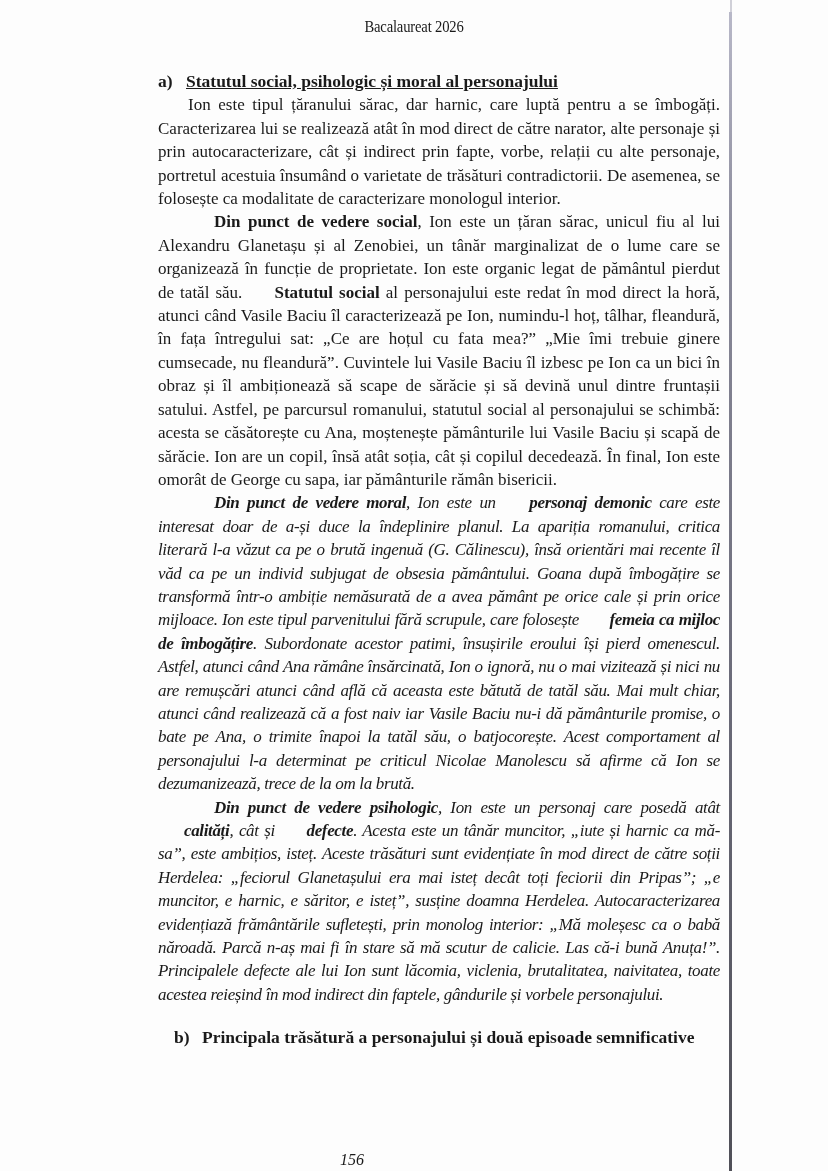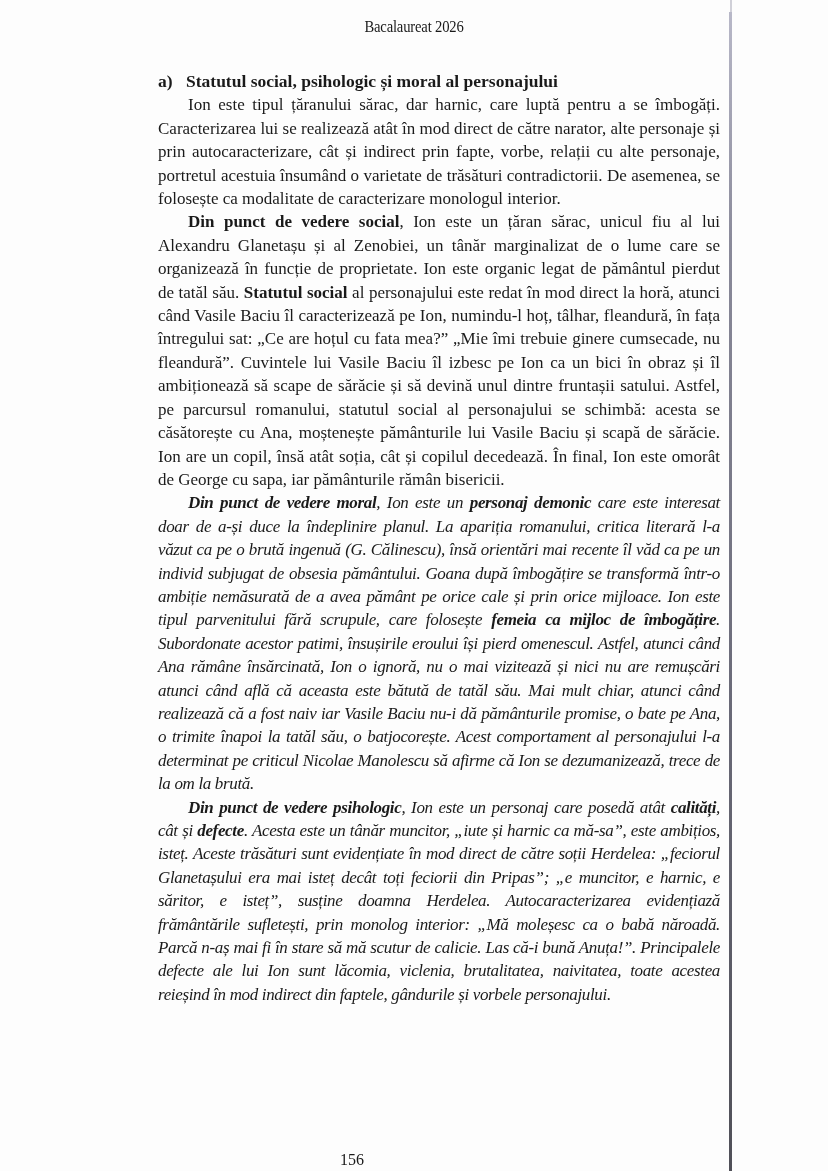--- a/index.html
+++ b/index.html
@@ -20,27 +20,27 @@
     position:absolute; left:0; width:828px; top:17px; text-align:center;
     font-size:17px; letter-spacing:-0.2px; transform:scaleX(0.86);
   }
   .content {
     position:absolute; left:158px; top:70px; width:562px;
     font-size:17px; line-height:23.4px;
   }
   .content p { margin:0; text-align:justify; }
   .ind { text-indent:30px; }
   .h2 { font-weight:bold; font-size:17.5px; }
-  .ha { font-weight:bold; font-size:17.5px; }
+  .ha { font-weight:bold; font-size:17.5px;text-decoration:underline; }
   .ha .lbl, .hb .lbl { display:inline-block; width:28px; }
   .hb { font-weight:bold; font-size:17.5px; margin-top:20px !important; padding-left:16px; }
   .narrow { letter-spacing:-0.35px;font-style:italic; }
-  b { font-weight:bold; }
+  b { font-weight:bold;margin-left:26px; }
   .pageno {
-    position:absolute; left:0; width:704px; top:1151px; text-align:center; font-size:16px;
+    position:absolute; left:0; width:704px; top:1151px; text-align:center; font-size:16px;font-style:italic;
   }
 </style>
 </head>
 <body>
 
 <div class="page-edge-top"></div>
 <div class="page-edge"></div>
 
 <div class="header">Bacalaureat 2026</div>
 
@@ -48,16 +48,17 @@
   <p class="ha"><span class="lbl">a)</span><span>Statutul social, psihologic și moral al personajului</span></p>
 
   <p class="ind">Ion este tipul țăranului sărac, dar harnic, care luptă pentru a se îmbogăți. Caracterizarea lui se realizează atât în mod direct de către narator, alte personaje și prin autocaracterizare, cât și indirect prin fapte, vorbe, relații cu alte personaje, portretul acestuia însumând o varietate de trăsături contradictorii. De asemenea, se folosește ca modalitate de caracterizare monologul interior.</p>
 
   <p class="ind"><b>Din punct de vedere social</b><span>, Ion este un țăran sărac, unicul fiu al lui Alexandru Glanetașu și al Zenobiei, un tânăr marginalizat de o lume care se organizează în funcție de proprietate. Ion este organic legat de pământul pierdut de tatăl său. </span><b>Statutul social</b><span> al personajului este redat în mod direct la horă, atunci când Vasile Baciu îl caracterizează pe Ion, numindu-l hoț, tâlhar, fleandură, în fața întregului sat: „Ce are hoțul cu fata mea?” „Mie îmi trebuie ginere cumsecade, nu fleandură”. Cuvintele lui Vasile Baciu îl izbesc pe Ion ca un bici în obraz și îl ambiționează să scape de sărăcie și să devină unul dintre fruntașii satului. Astfel, pe parcursul romanului, statutul social al personajului se schimbă: acesta se căsătorește cu Ana, moștenește pământurile lui Vasile Baciu și scapă de sărăcie. Ion are un copil, însă atât soția, cât și copilul decedează. În final, Ion este omorât de George cu sapa, iar pământurile rămân bisericii.</span></p>
 
   <p class="ind narrow"><b>Din punct de vedere moral</b><span>, Ion este un </span><b>personaj demonic</b><span> care este interesat doar de a-și duce la îndeplinire planul. La apariția romanului, critica literară l-a văzut ca pe o brută ingenuă (G. Călinescu), însă orientări mai recente îl văd ca pe un individ subjugat de obsesia pământului. Goana după îmbogățire se transformă într-o ambiție nemăsurată de a avea pământ pe orice cale și prin orice mijloace. Ion este tipul parvenitului fără scrupule, care folosește </span><b>femeia ca mijloc de îmbogățire</b><span>. Subordonate acestor patimi, însușirile eroului își pierd omenescul. Astfel, atunci când Ana rămâne însărcinată, Ion o ignoră, nu o mai vizitează și nici nu are remușcări atunci când află că aceasta este bătută de tatăl său. Mai mult chiar, atunci când realizează că a fost naiv iar Vasile Baciu nu-i dă pământurile promise, o bate pe Ana, o trimite înapoi la tatăl său, o batjocorește. Acest comportament al personajului l-a determinat pe criticul Nicolae Manolescu să afirme că Ion se dezumanizează, trece de la om la brută.</span></p>
 
   <p class="ind narrow"><b>Din punct de vedere psihologic</b><span>, Ion este un personaj care posedă atât </span><b>calități</b><span>, cât și </span><b>defecte</b><span>. Acesta este un tânăr muncitor, „iute și harnic ca mă-sa”, este ambițios, isteț. Aceste trăsături sunt evidențiate în mod direct de către soții Herdelea: „feciorul Glanetașului era mai isteț decât toți feciorii din Pripas”; „e muncitor, e harnic, e săritor, e isteț”, susține doamna Herdelea. Autocaracterizarea evidențiază frământările sufletești, prin monolog interior: „Mă moleșesc ca o babă năroadă. Parcă n-aș mai fi în stare să mă scutur de calicie. Las că-i bună Anuța!”. Principalele defecte ale lui Ion sunt lăcomia, viclenia, brutalitatea, naivitatea, toate acestea reieșind în mod indirect din faptele, gândurile și vorbele personajului.</span></p>
 
+  <p class="hb"><span class="lbl">b)</span><span>Principala trăsătură a personajului și două episoade semnificative</span></p>
 
 </div>
 
 <div class="pageno">156</div>
 
 </body></html>

